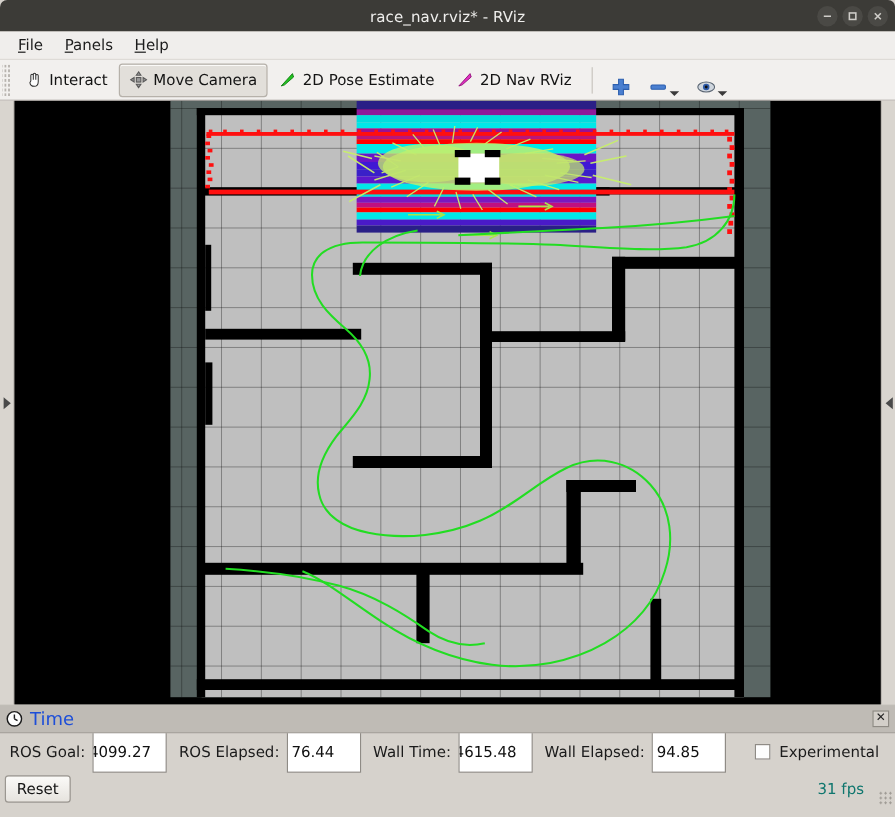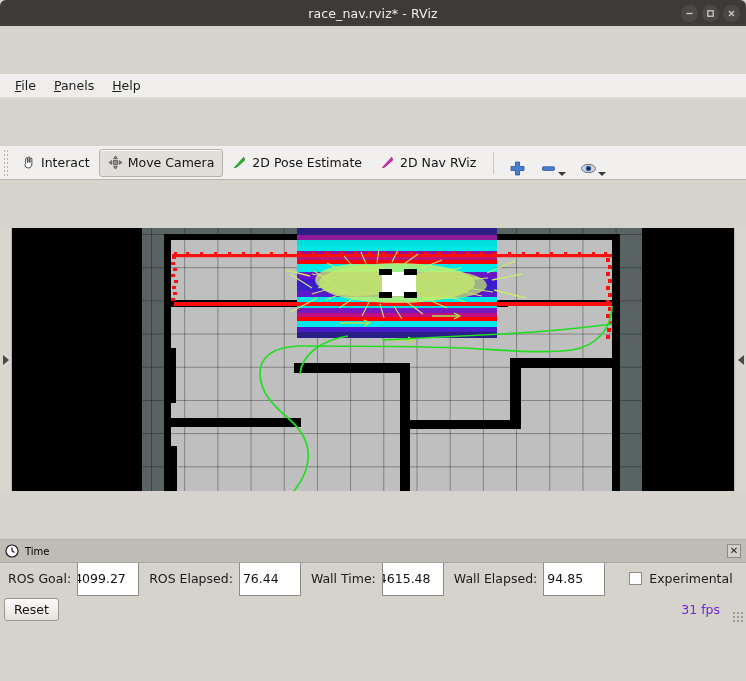--- a/index.html
+++ b/index.html
@@ -10,21 +10,20 @@
     font-family: "DejaVu Sans", "Liberation Sans", sans-serif;
     background: #d6d2cc;
   }
 
   #app {
     width: 746px; height: 681px;
     position: relative;
     display: flex;
     flex-direction: column;
     background: #d6d2cc;
-    gap: 48px;
   }
 
   
   .titlebar {
     height: 26px;
     background: #3c3b37;
     color: #e8e6e3;
     display: flex;
     align-items: center;
     justify-content: center;
@@ -199,21 +198,21 @@
     border-top: 1px solid #b5b1ab;
   }
   .tp-header {
     height: 23px;
     background: #bfbbb5;
     display: flex; align-items: center;
     padding: 0 5px;
     position: relative;
     border-bottom: 1px solid #a9a59f;
   }
-  .tp-title { font-size: 10px; color: #000000; margin-left: 6px; }
+  .tp-title { font-size: 15px; color: #1d4ed8; margin-left: 6px; }
   .tp-close {
     position:absolute; right: 5px; top: 4px;
     width: 14px; height: 14px;
     background:#d3cfc9;
     border:1px solid #8e8a84;
     display:flex;align-items:center;justify-content:center;
     font-size:10px; color:#222; line-height:1;
   }
   .tp-row1 {
     height: 30px;
@@ -253,21 +252,21 @@
   .resetbtn {
     height: 23px;
     min-width: 52px;
     border: 1px solid #9b9791;
     background: linear-gradient(#fbfaf8, #e6e3de);
     border-radius: 3px;
     font-size: 12.5px; color:#141414;
     display:flex;align-items:center;justify-content:center;
     padding: 0 9px;
   }
-  .fps { font-size: 12.5px; color:#6d28d9; margin-right: 18px; }
+  .fps { font-size: 12.5px; color:#0f766e; margin-right: 18px; }
   .sizegrip {
     position:absolute; right: 2px; bottom: 2px;
     width: 12px; height: 12px;
     background-image: radial-gradient(#9e9a94 1px, transparent 1px);
     background-size: 4px 4px;
   }
   .statusbar { height: 8px; background:#d6d2cc; }
 </style>
 </head>
 <body>

